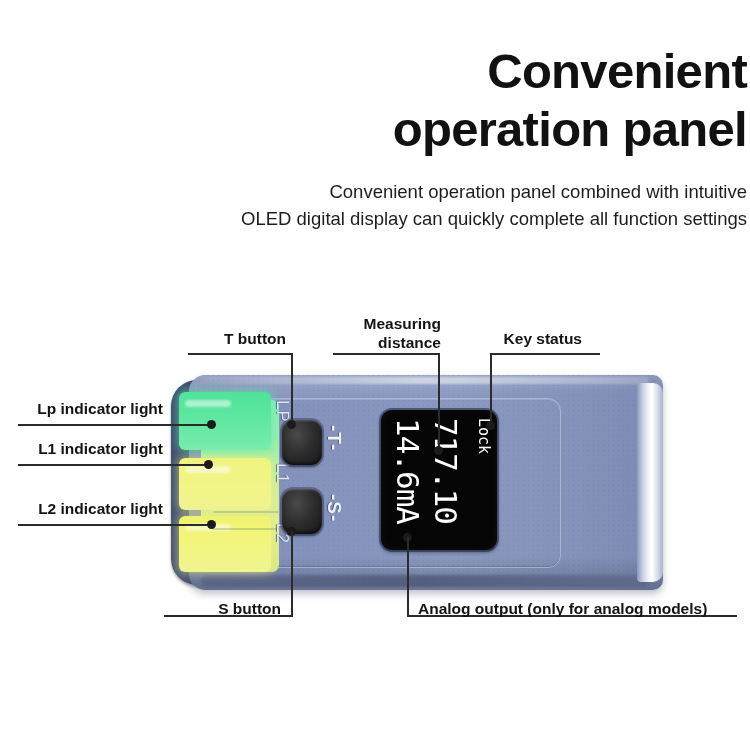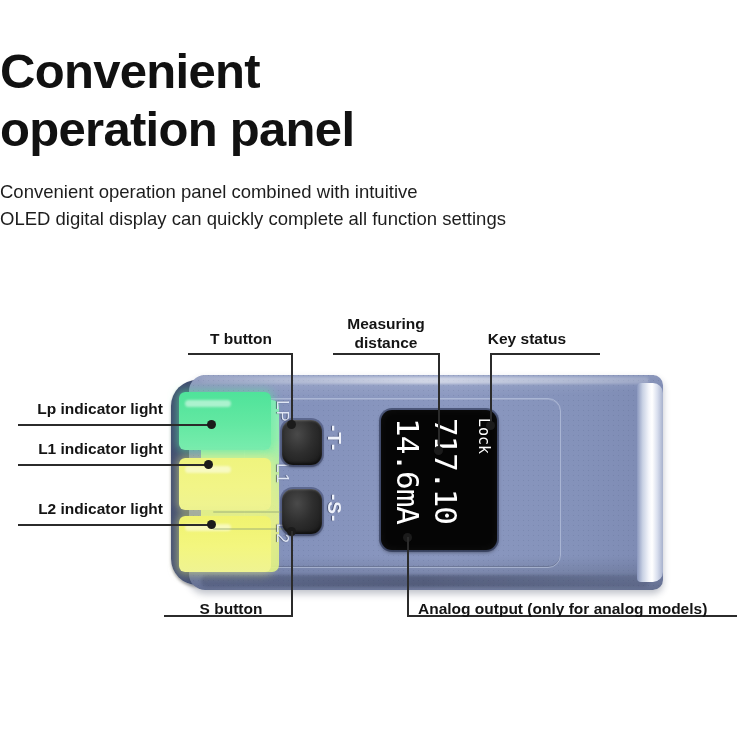--- a/index.html
+++ b/index.html
@@ -7,21 +7,21 @@
     width:750px;height:750px;
     background:#ffffff;
     font-family:"Liberation Sans", sans-serif;
     overflow:hidden;
     position:relative;
     -webkit-font-smoothing:antialiased;
   }
 
   
   #header{
-    position:absolute; left:0; top:0; width:710px; text-align:left;
+    position:absolute; left:0; top:0; width:710px; text-align:right;padding-left:37px;
   }
   #title{
     margin:0;
     padding-top:42px;
     font-size:49px;
     line-height:58px;
     font-weight:bold;
     letter-spacing:-0.7px;
     color:#111111;
   }
@@ -215,21 +215,21 @@
 
   
   .callout-label{
     position:absolute;
     font-size:15.5px;
     font-weight:bold;
     color:#141414;
     white-space:nowrap;
     text-align:right;
   }
-  .cl-center{ text-align:center; }
+  .cl-center{ text-align:right; }
   .cl-right{ text-align:right; }
 
   .rule{
     position:absolute;
     background:#2b2b2b;
     height:2px;
   }
   .rule-v{
     position:absolute;
     background:#2b2b2b;

